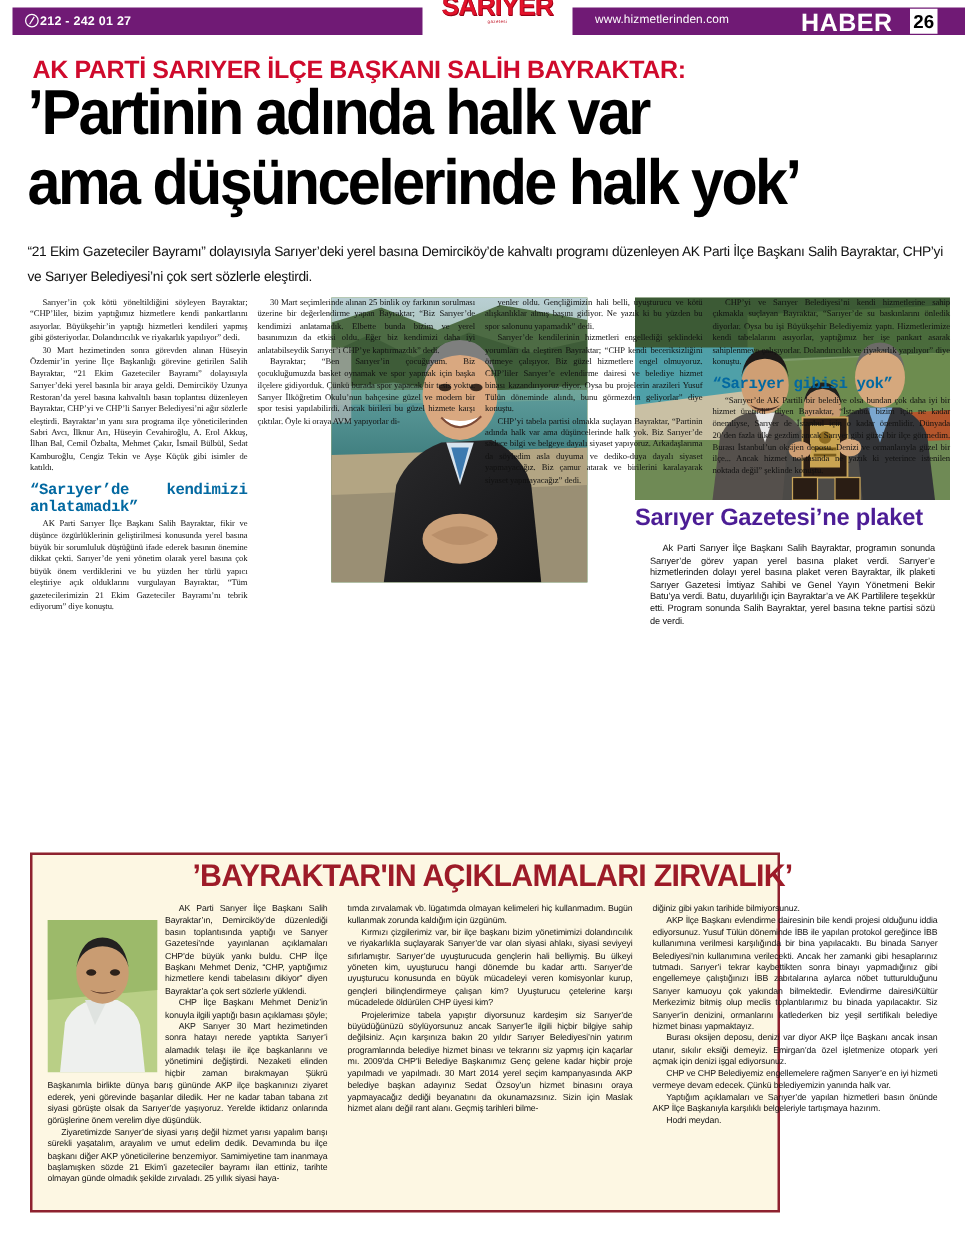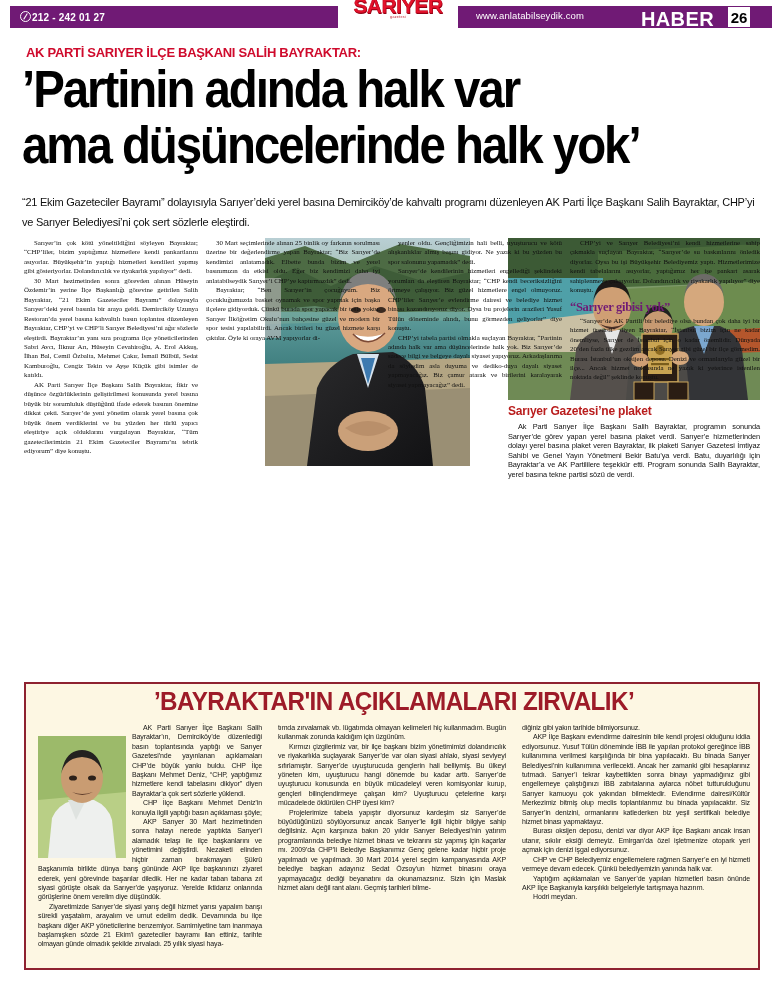--- a/index.html
+++ b/index.html
@@ -94,21 +94,21 @@
     font-weight: 900;
     font-size: 15px;
     display: flex; align-items: center; justify-content: center;
   }
 
   
   .kicker {
     position: absolute; left: 26px; top: 45px;
     font-family: "Liberation Sans", sans-serif;
     font-weight: 700;
-    font-size: 13px;
+    font-size: 20px;
     color: #cf0a2c;
     letter-spacing: -0.3px;
     white-space: nowrap;
   }
   .headline {
     position: absolute; left: 22px; top: 62px;
     width: 740px;
     font-family: "Liberation Sans", sans-serif;
     font-weight: 900;
     font-size: 51px;
@@ -145,26 +145,26 @@
     letter-spacing: -0.05px;
   }
   .col p { margin: 0; text-indent: 10px; }
 
   .col1 { left: 0; top: 0; width: 174px; }
   .col2 { left: 182px; top: 0; width: 174px; }
   .col3 { left: 364px; top: 0; width: 174px; }
   .col4 { left: 546px; top: 0; width: 190px; }
 
   .subhead {
-    font-family: Liberation Serif, serif;
+    font-family: Liberation Mono, monospace;
     font-weight: 700;
     font-size: 12.5px;
     line-height: 14px;
     margin: 5px 0 2px 0;
-    color: #701a75;
+    color: #0369a1;
     letter-spacing: -0.3px;
   }
 
   
   .photo-main {
     position: absolute; left: 265px; top: 238px;
     width: 205px; height: 228px;
     overflow: hidden;
     background: #6f8f5f;
   }
@@ -174,40 +174,40 @@
     overflow: hidden;
     background: #5f7a52;
   }
   .photo-svg { display: block; width: 100%; height: 100%; }
 
   .cap-title {
     position: absolute; left: 508px; top: 404px;
     width: 252px;
     font-family: "Liberation Sans", sans-serif;
     font-weight: 700;
-    font-size: 12px;
-    color: #b91c1c;
+    font-size: 19px;
+    color: #4c1d95;
     letter-spacing: -0.2px;
   }
   .cap-body {
     position: absolute; left: 508px; top: 422px;
     width: 252px;
     font-family: "Liberation Sans", sans-serif;
     font-size: 7.4px;
     line-height: 9.6px;
     text-align: justify;
     color: #111111;
     letter-spacing: -0.1px;
   }
-  .cap-body p { margin: 0; text-indent: 10px; }
+  .cap-body p { margin: 12px; text-indent: 10px; }
 
   
   .bottombox {
     position: absolute; left: 24px; top: 682px;
-    width: 736px; height: 288px;
+    width: 600px; height: 288px;
     background: #fdf7e3;
     border: 2px solid #8e2230;
   }
   .box-head {
     position: absolute; left: 0; top: 3px;
     width: 736px;
     text-align: center;
     font-family: "Liberation Sans", sans-serif;
     font-weight: 700;
     font-size: 25px;
@@ -231,21 +231,21 @@
   .bc2 { left: 252px; width: 228px; }
   .bc3 { left: 496px; width: 228px; }
   .bc1 .wrapimg { float: left; width: 88px; height: 122px; margin: 13px 6px 3px 0; shape-outside: margin-box; }
 </style>
 </head>
 <body>
 
 <div class="topbar">
   <span class="phone-icon"></span>
   <span class="topbar-phone">212 - 242 01 27</span>
-  <span class="topbar-url">www.anlatabilseydik.com</span>
+  <span class="topbar-url">www.hizmetlerinden.com</span>
   <span class="topbar-section">HABER</span>
   <span class="topbar-pageno">26</span>
 </div>
 <div class="masthead">
   <span class="masthead-word">SARIYER</span>
   <span class="masthead-sub">gazetesi</span>
 </div>
 
 <div class="kicker">AK PARTİ SARIYER İLÇE BAŞKANI SALİH BAYRAKTAR:</div>
 <div class="headline">
@@ -337,20 +337,21 @@
 <div class="cap-title">Sarıyer Gazetesi’ne plaket</div>
 <div class="cap-body">
   <p>Ak Parti Sarıyer İlçe Başkanı Salih Bayraktar, programın sonunda Sarıyer’de görev yapan yerel basına plaket verdi. Sarıyer’e hizmetlerinden dolayı yerel basına plaket veren Bayraktar, ilk plaketi Sarıyer Gazetesi İmtiyaz Sahibi ve Genel Yayın Yönetmeni Bekir Batu’ya verdi. Batu, duyarlılığı için Bayraktar’a ve AK Partililere teşekkür etti. Program sonunda Salih Bayraktar, yerel basına tekne partisi sözü de verdi.</p>
 </div>
 
 <div class="body-area">
 
   <div class="col col1">
     <p>Sarıyer’in çok kötü yöneltildiğini söyleyen Bayraktar; “CHP’liler, bizim yaptığımız hizmetlere kendi pankartlarını asıyorlar. Büyükşehir’in yaptığı hizmetleri kendileri yapmış gibi gösteriyorlar. Dolandırıcılık ve riyakarlık yapılıyor” dedi.</p>
     <p>30 Mart hezimetinden sonra görevden alınan Hüseyin Özdemir’in yerine İlçe Başkanlığı görevine getirilen Salih Bayraktar, “21 Ekim Gazeteciler Bayramı” dolayısıyla Sarıyer’deki yerel basınla bir araya geldi. Demirciköy Uzunya Restoran’da yerel basına kahvaltılı basın toplantısı düzenleyen Bayraktar, CHP’yi ve CHP’li Sarıyer Belediyesi’ni ağır sözlerle eleştirdi. Bayraktar’ın yanı sıra programa ilçe yöneticilerinden Sabri Avcı, İlknur Arı, Hüseyin Cevahiroğlu, A. Erol Akkuş, İlhan Bal, Cemil Özbalta, Mehmet Çakır, İsmail Bülbül, Sedat Kamburoğlu, Cengiz Tekin ve Ayşe Küçük gibi isimler de katıldı.</p>
+    <div class="subhead">“Sarıyer’de kendimizi anlatamadık”</div>
     <p>AK Parti Sarıyer İlçe Başkanı Salih Bayraktar, fikir ve düşünce özgürlüklerinin geliştirilmesi konusunda yerel basına büyük bir sorumluluk düştüğünü ifade ederek basının öneminе dikkat çekti. Sarıyer’de yeni yönetim olarak yerel basına çok büyük önem verdiklerini ve bu yüzden her türlü yapıcı eleştiriye açık olduklarını vurgulayan Bayraktar, “Tüm gazetecilerimizin 21 Ekim Gazeteciler Bayramı’nı tebrik ediyorum” diye konuştu.</p>
   </div>
 
   <div class="col col2">
     <p>30 Mart seçimlerinde alınan 25 binlik oy farkının sorulması üzerine bir değerlendirme yapan Bayraktar; “Biz Sarıyer’de kendimizi anlatamadık. Elbette bunda bizim ve yerel basınımızın da etkisi oldu. Eğer biz kendimizi daha iyi anlatabilseydik Sarıyer’i CHP’ye kaptırmazdık” dedi.</p>
     <p>Bayraktar; “Ben Sarıyer’in çocuğuyum. Biz çocukluğumuzda basket oynamak ve spor yapmak için başka ilçelere gidiyorduk. Çünkü burada spor yapacak bir tesis yoktu. Sarıyer İlköğretim Okulu’nun bahçesine güzel ve modern bir spor tesisi yapılabilirdi. Ancak birileri bu güzel hizmete karşı çıktılar. Öyle ki oraya AVM yapıyorlar di-</p>
   </div>
 
   <div class="col col3">
     <p>yenler oldu. Gençliğimizin hali belli, uyuşturucu ve kötü alışkanlıklar almış başını gidiyor. Ne yazık ki bu yüzden bu spor salonunu yapamadık” dedi.</p>

